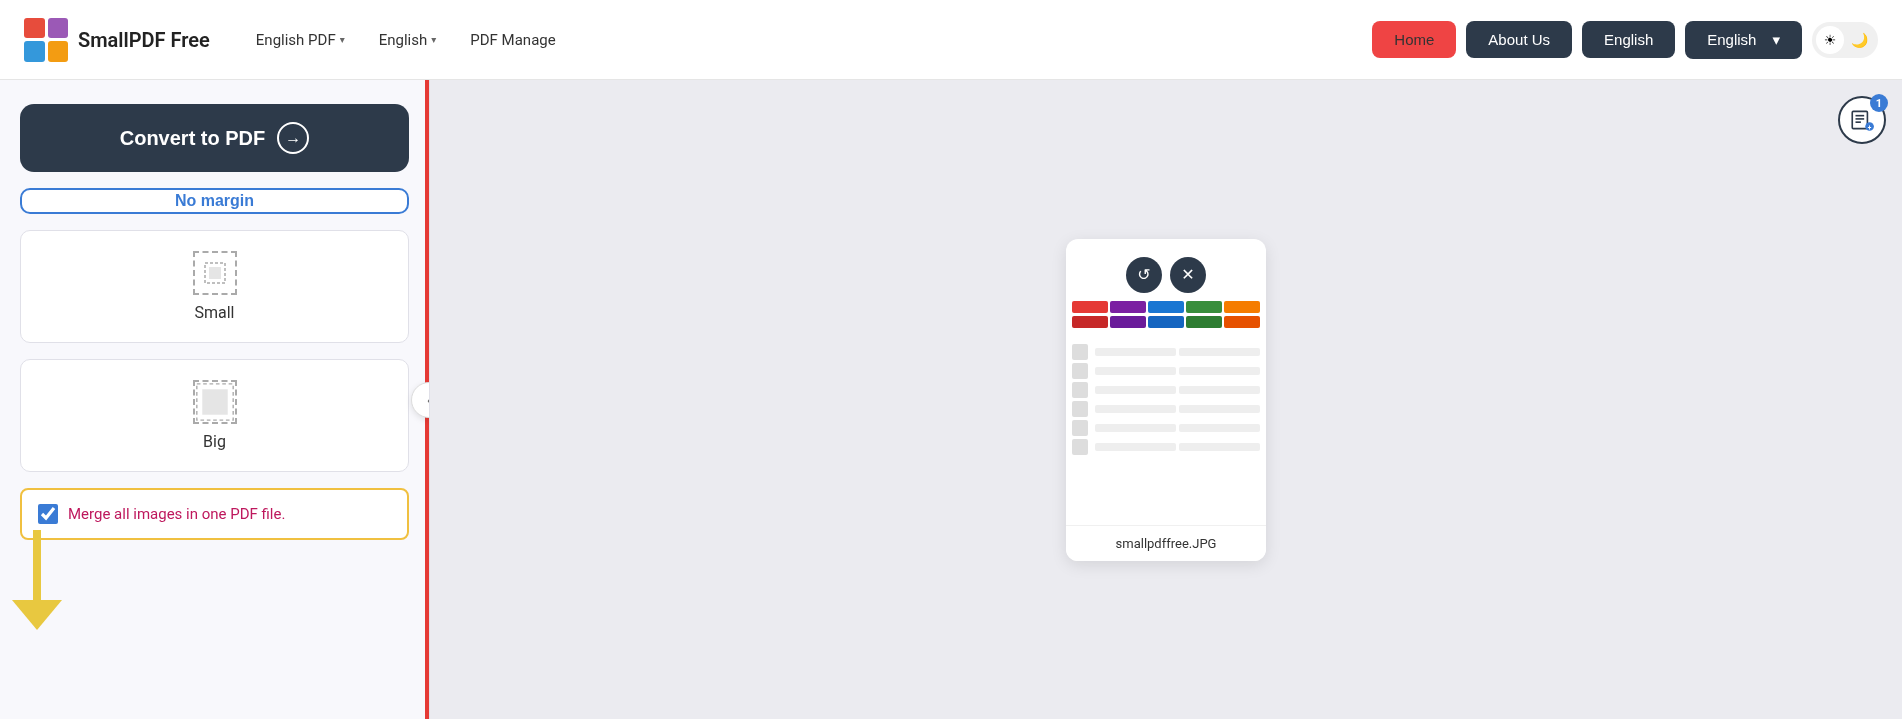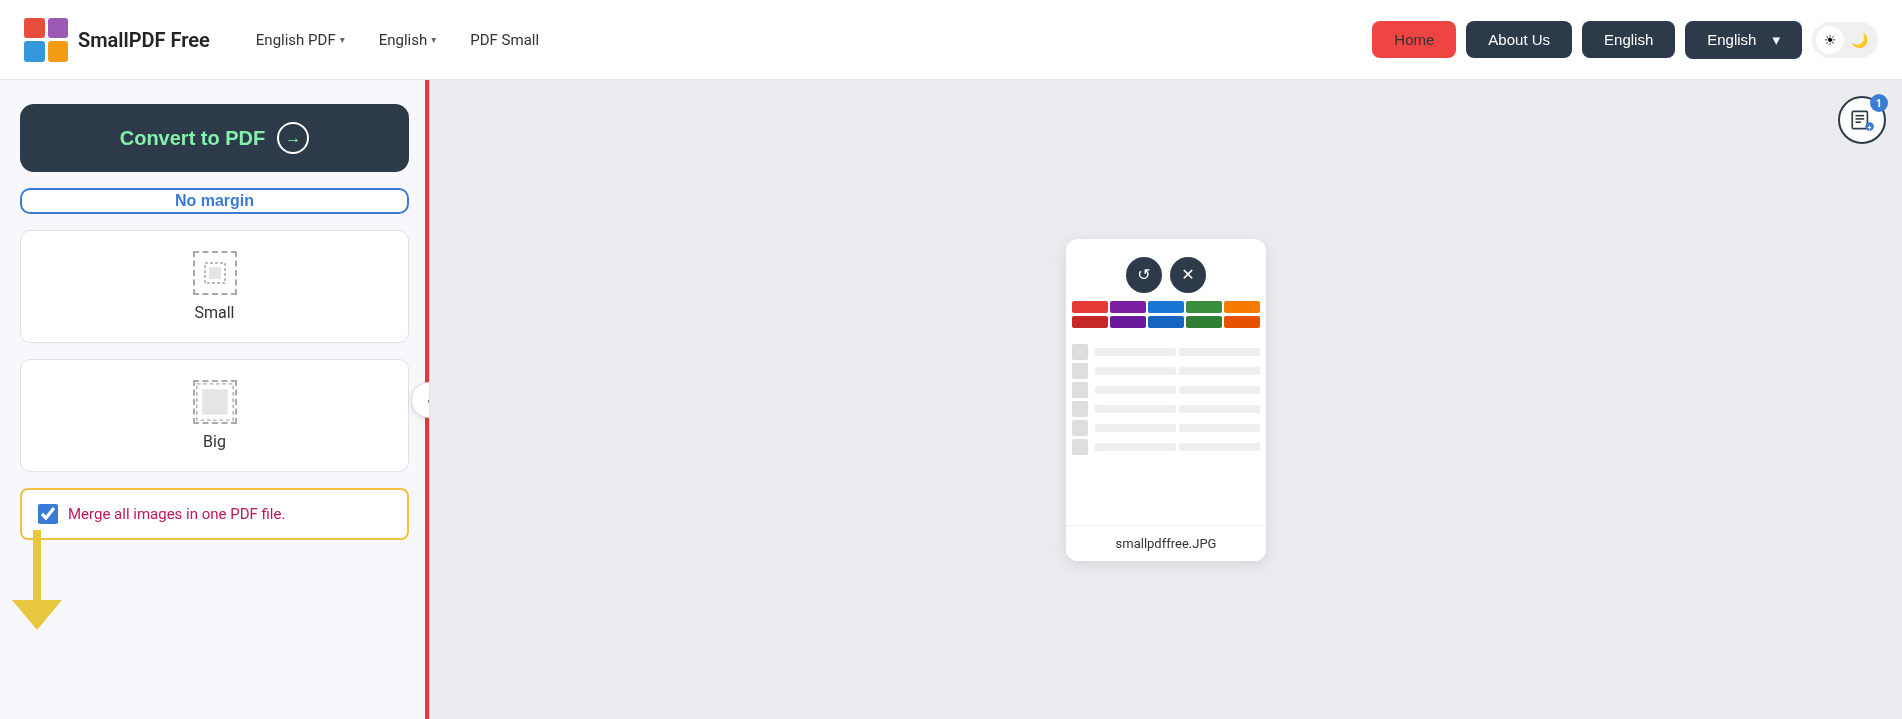--- a/index.html
+++ b/index.html
@@ -138,21 +138,21 @@
       flex-direction: column;
       gap: 16px;
       position: relative;
       border-right: 1px solid #e0e0e8;
       overflow-y: auto;
     }
 
     
     .convert-btn {
       background: #2d3a4a;
-      color: #86efac;
+      color: #ffffff;
       border: none;
       border-radius: 14px;
       padding: 18px 30px;
       font-size: 20px;
       font-weight: 700;
       cursor: pointer;
       display: flex;
       align-items: center;
       gap: 12px;
       width: 100%;
@@ -424,21 +424,21 @@
   <div class="nav-links">
     <a class="nav-link">
       <span>English PDF</span>
       <span class="nav-link-chevron">▾</span>
     </a>
     <a class="nav-link">
       <span>English</span>
       <span class="nav-link-chevron">▾</span>
     </a>
     <a class="nav-link">
-      <span>PDF Small</span>
+      <span>PDF Manage</span>
     </a>
   </div>
   <div class="nav-right">
     <button class="nav-btn nav-btn-home">
       <span>Home</span>
     </button>
     <button class="nav-btn nav-btn-about">
       <span>About Us</span>
     </button>
     <button class="nav-btn nav-btn-contact">

